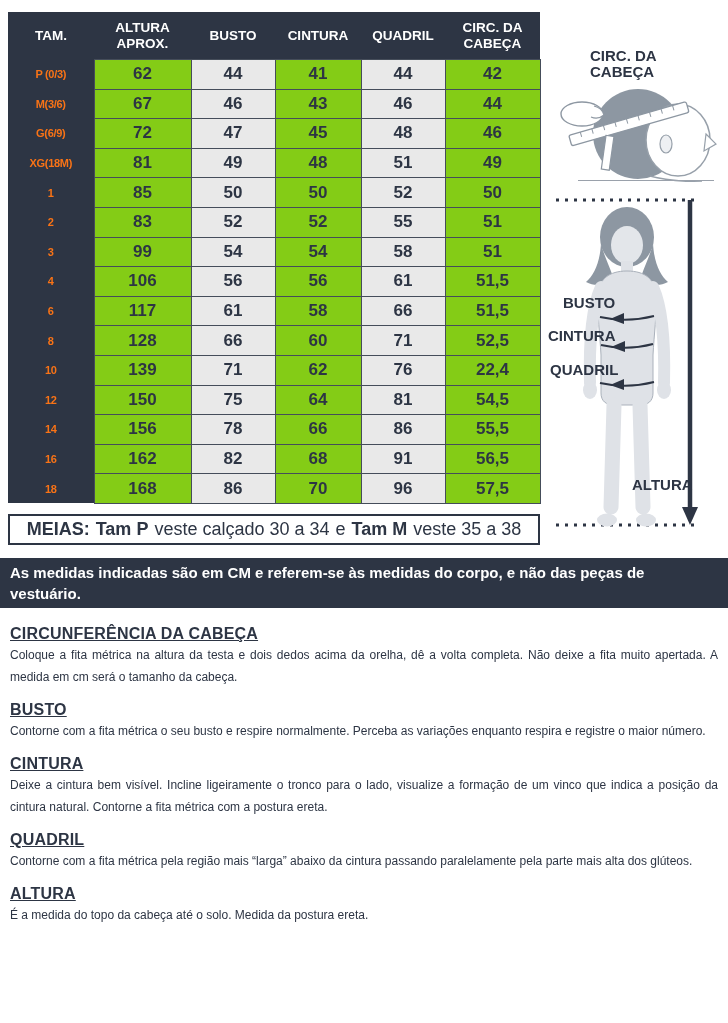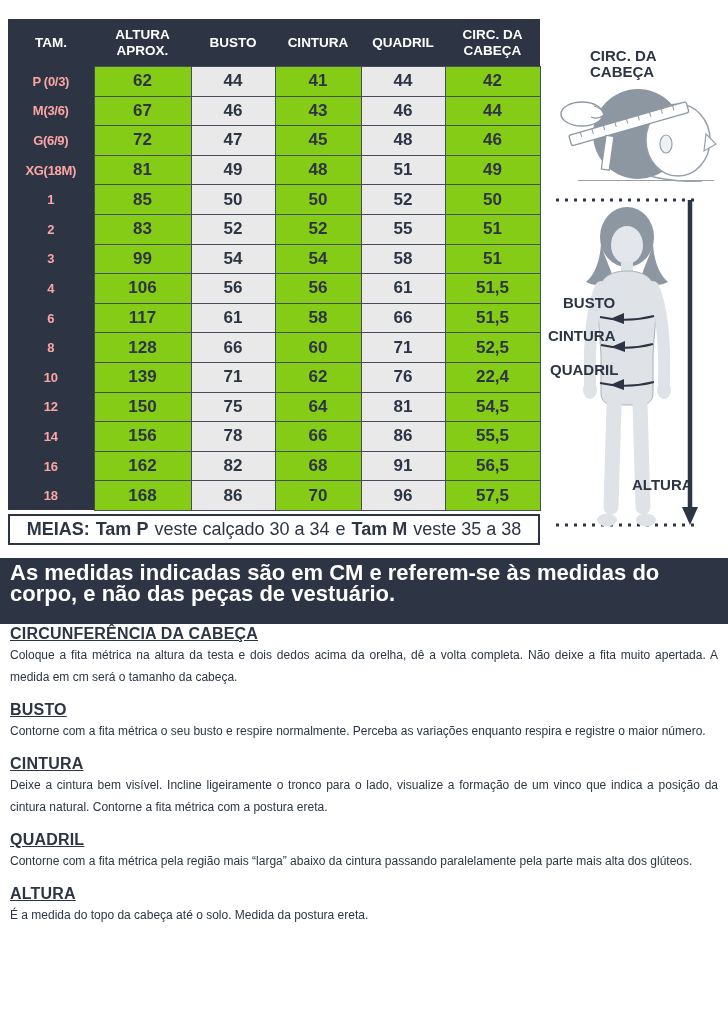--- a/index.html
+++ b/index.html
@@ -6,38 +6,38 @@
   .page{
     position:relative;
     width:728px;height:1023px;
     background:#ffffff;
     font-family:"Liberation Sans","DejaVu Sans",sans-serif;
     color:#2d3544;
     overflow:hidden;
   }
   
   .size-table{
-    position:absolute;left:8px;top:19px;
+    position:absolute;left:8px;top:12px;
     border-collapse:collapse;table-layout:fixed;
     width:532px;
   }
   .size-table th{
     background:#2d3544;color:#ffffff;
     font-size:13.5px;font-weight:bold;line-height:1.18;
     height:47px;text-align:center;vertical-align:middle;
     border:none;padding:0;
   }
   .size-table td{
     height:28.6px;text-align:center;vertical-align:middle;
     font-size:17px;font-weight:bold;color:#2d3544;
     border:1px solid #454d5a;padding:0;
   }
   .size-table td.c-size{
-    background:#2d3544;color:#fca5a5;
-    font-size:13px;border:none;
+    background:#2d3544;color:#f97316;
+    font-size:11px;border:none;
     letter-spacing:-0.3px;
   }
   .size-table td.c-plain{background:#84cc16;}
   .size-table td.c-shade{background:#e9e9e9;}
   
   .meias-box{
     position:absolute;left:8px;top:514px;width:528px;height:27px;
     border:2px solid #2d3544;background:#ffffff;
     display:flex;align-items:center;justify-content:center;
     font-size:18px;white-space:nowrap;
@@ -55,24 +55,24 @@
     position:absolute;left:38px;top:180px;width:136px;height:0;
     border-top:1.5px solid #9aa1ab;
   }
   .body-fig{position:absolute;left:6px;top:193px;}
   .svg-label{
     font-family:"Liberation Sans","DejaVu Sans",sans-serif;
     font-size:15px;font-weight:bold;fill:#2d3544;
   }
   
   .banner{
-    position:absolute;left:0;top:558px;width:728px;height:66px;
+    position:absolute;left:0;top:558px;width:728px;height:50px;
     background:#2d3544;box-sizing:border-box;
     padding:4px 58px 0 10px;
-    color:#ffffff;font-size:22px;font-weight:bold;line-height:21px;
+    color:#ffffff;font-size:15px;font-weight:bold;line-height:21px;
   }
   
   .sections{position:absolute;left:0;top:612px;width:728px;box-sizing:border-box;padding:0 10px;}
   .sections h3{
     margin:13px 0 1px 0;font-size:16px;font-weight:bold;color:#2d3544;letter-spacing:0.2px;text-decoration:underline;
   }
   .sections p{
     margin:0;font-size:12px;line-height:22px;color:#2d3544;
     text-align:justify;text-justify:inter-word;
   }

